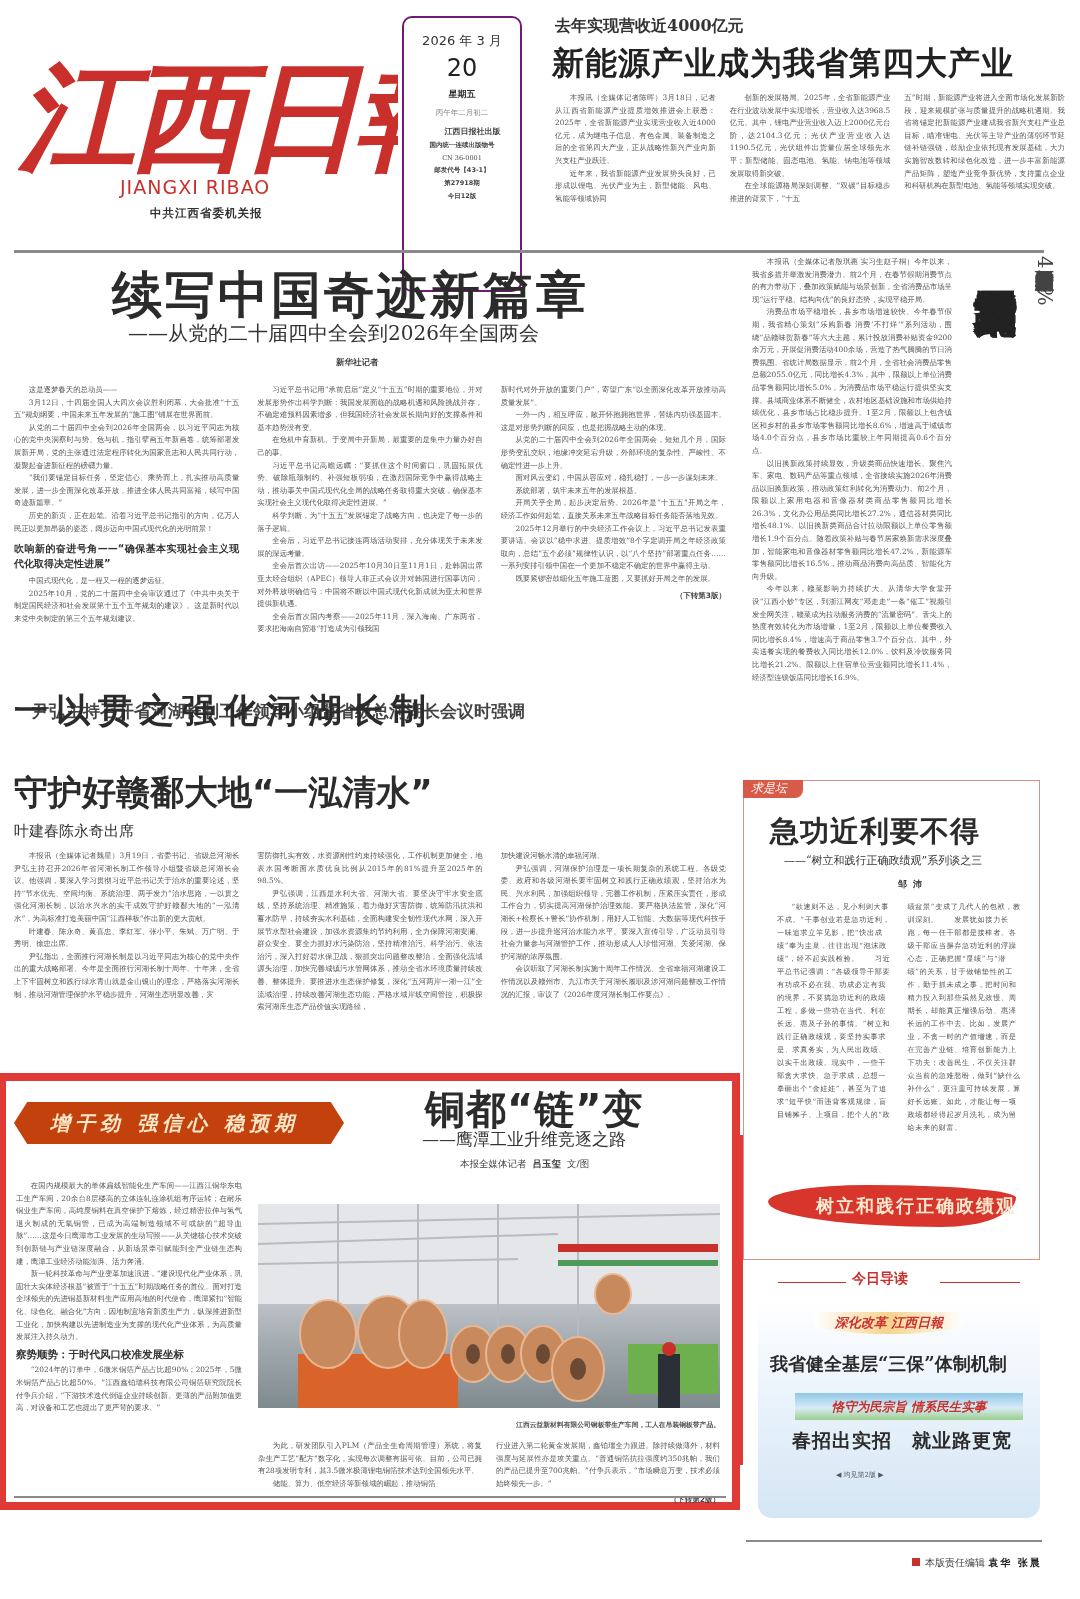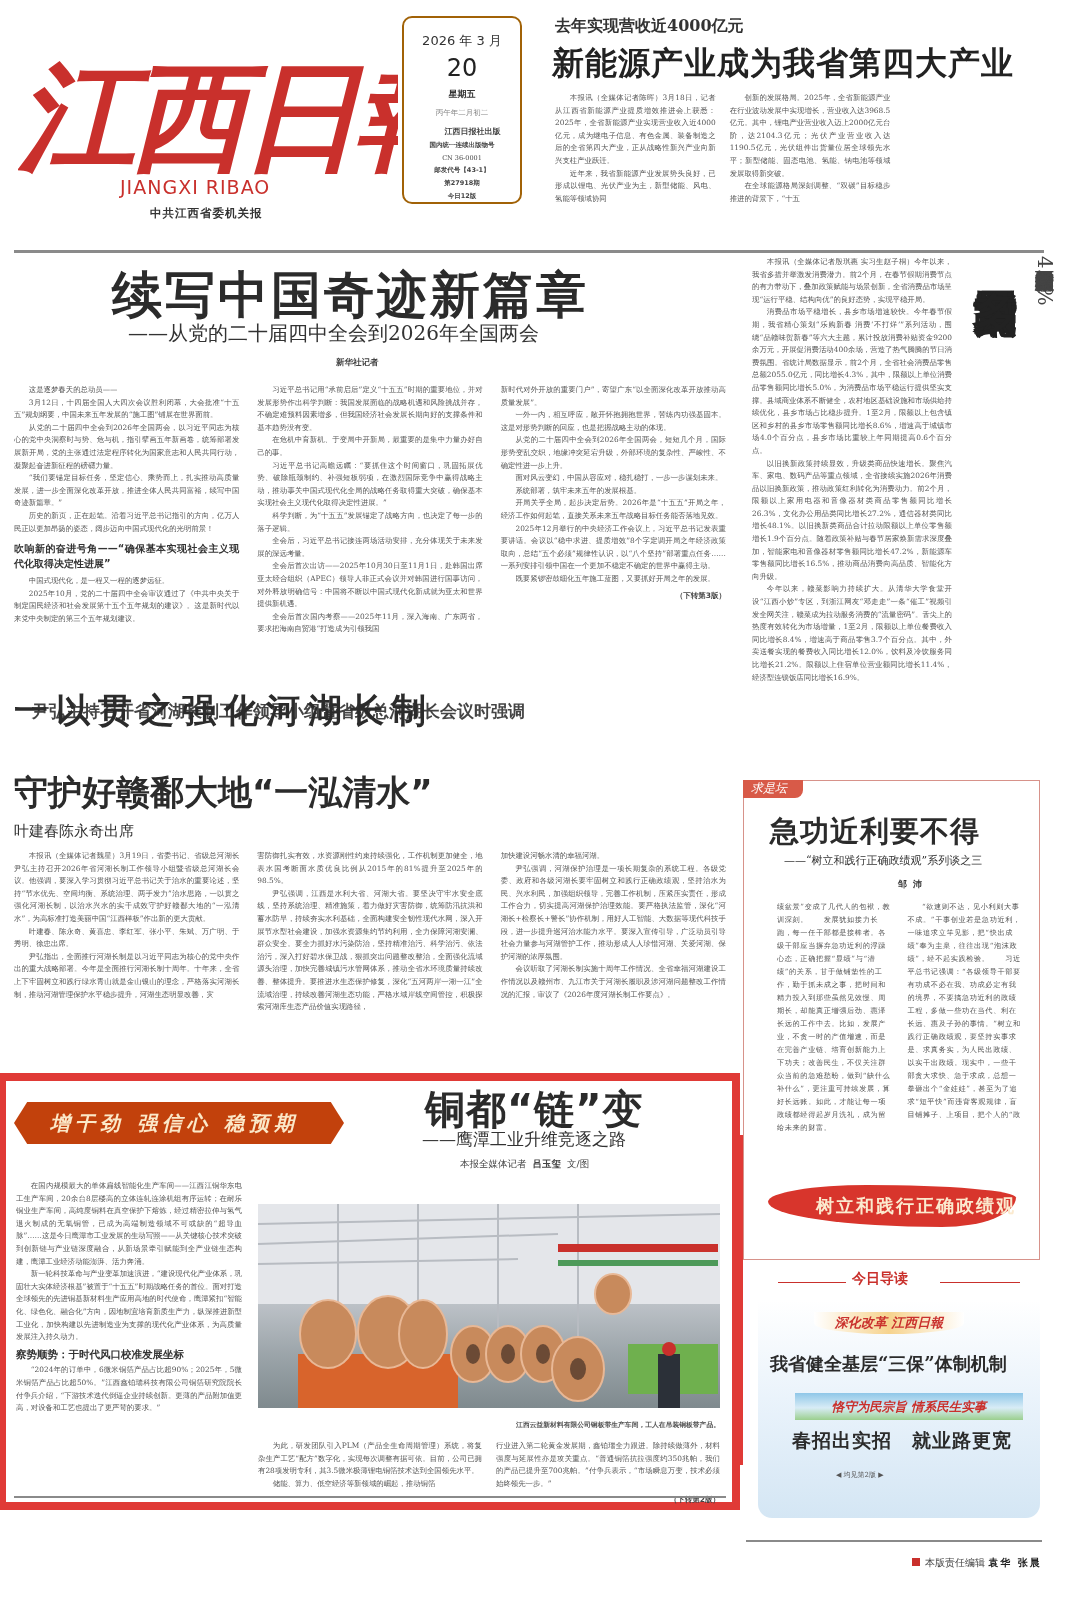--- a/index.html
+++ b/index.html
@@ -9,21 +9,21 @@
   .sans { font-family: "DejaVu Sans", "Liberation Sans", sans-serif; }
   .serif { font-family: "DejaVu Serif", "Liberation Serif", serif; }
   .body-text { font-size: 7.4px; line-height: 12.6px; color: #555; text-align: justify; }
   .body-text p { text-indent: 2em; }
   .rule { position: absolute; background: #8a8a8a; }
 
   
   .logo { left: 18px; top: 40px; width: 380px; height: 140px; }
   .logo-pinyin { left: 120px; top: 176px; font-size: 19px; color: #c9302c; letter-spacing: 1px; }
   .logo-org { left: 150px; top: 206px; font-size: 11.5px; color: #333; font-weight: bold; letter-spacing: 1px; }
-  .datebox { left: 402px; top: 16px; width: 120px; height: 188px; border: 2px solid #a16207; border-radius: 10px; text-align: center; }
+  .datebox { left: 402px; top: 16px; width: 120px; height: 276px; border: 2px solid #701a75; border-radius: 10px; text-align: center; }
   .datebox .ym { margin-top: 14px; font-size: 13px; color: #333; }
   .datebox .day { font-size: 24px; color: #222; margin-top: 4px; }
   .datebox .wk { font-size: 9px; color: #333; font-weight: bold; margin-top: 6px; }
   .datebox .lunar { font-size: 7.5px; color: #888; margin-top: 7px; }
   .datebox .pub { font-size: 8px; color: #444; font-weight: bold; margin-top: 8px; margin-left: 21px; }
   .datebox .sm { font-size: 6.5px; color: #444; margin-top: 4px; font-weight: bold; }
 
   .energy-kicker { left: 555px; top: 16px; font-size: 16px; font-weight: bold; color: #333; }
   .energy-title { left: 552px; top: 42px; font-size: 32px; font-weight: bold; color: #222; letter-spacing: 1px; }
   .energy-cols { left: 555px; top: 92px; width: 510px; display: grid; grid-template-columns: repeat(3, 1fr); gap: 14px; }
@@ -111,20 +111,23 @@
 <div class="abs energy-title sans">新能源产业成为我省第四大产业</div>
 <div class="abs energy-cols body-text">
   <div>
       <p>本报讯（全媒体记者陈晖）3月18日，记者从江西省新能源产业提质增效推进会上获悉：2025年，全省新能源产业实现营业收入近4000亿元，成为继电子信息、有色金属、装备制造之后的全省第四大产业，正从战略性新兴产业向新兴支柱产业跃迁。</p>
       <p>近年来，我省新能源产业发展势头良好，已形成以锂电、光伏产业为主，新型储能、风电、氢能等领域协同</p>
     </div>
   <div>
       <p>创新的发展格局。2025年，全省新能源产业在行业波动发展中实现增长，营业收入达3968.5亿元。其中，锂电产业营业收入迈上2000亿元台阶，达2104.3亿元；光伏产业营业收入达1190.5亿元，光伏组件出货量位居全球领先水平；新型储能、固态电池、氢能、钠电池等领域发展取得新突破。</p>
       <p>在全球能源格局深刻调整、“双碳”目标稳步推进的背景下，“十五</p>
     </div>
+  <div>
+      <p style="text-indent:0">五”时期，新能源产业将进入全面市场化发展新阶段，迎来规模扩张与质量提升的战略机遇期。我省将锚定把新能源产业建成我省新兴支柱产业总目标，瞄准锂电、光伏等主导产业的薄弱环节延链补链强链，鼓励企业依托现有发展基础，大力实施智改数转和绿色化改造，进一步丰富新能源产品矩阵，塑造产业竞争新优势，支持重点企业和科研机构在新型电池、氢能等领域实现突破。</p>
+    </div>
 </div>
 
 <div class="rule" style="left:14px;top:250px;width:1030px;height:3px;"></div>
 
 <div class="abs main-title sans">续写中国奇迹新篇章</div>
 <div class="abs main-sub serif">——从党的二十届四中全会到2026年全国两会</div>
 <div class="abs main-byline sans">新华社记者</div>
 <div class="abs main-cols body-text">
   <div>
     <p>这是逐梦春天的总动员——</p>
@@ -187,22 +190,22 @@
     <p>会议听取了河湖长制实施十周年工作情况、全省幸福河湖建设工作情况以及赣州市、九江市关于河湖长履职及涉河湖问题整改工作情况的汇报，审议了《2026年度河湖长制工作要点》。</p>
   </div>
 </div>
 
 <div class="abs qs-box"></div>
 <div class="abs qs-tag sans">求是坛</div>
 <div class="abs qs-title sans">急功近利要不得</div>
 <div class="abs qs-sub serif">——“树立和践行正确政绩观”系列谈之三</div>
 <div class="abs qs-author sans">邹沛</div>
 <div class="abs qs-cols">
+  <div style="text-indent:2em">“欲速则不达，见小利则大事不成。”干事创业若是急功近利，一味追求立竿见影，把“快出成绩”奉为圭臬，往往出现“泡沫政绩”，经不起实践检验。　　习近平总书记强调：“各级领导干部要有功成不必在我、功成必定有我的境界，不要搞急功近利的政绩工程，多做一些功在当代、利在长远、惠及子孙的事情。”树立和践行正确政绩观，要坚持实事求是、求真务实，为人民出政绩、以实干出政绩。现实中，一些干部贪大求快、急于求成，总想一拳砸出个“金娃娃”，甚至为了追求“短平快”而违背客观规律，盲目铺摊子、上项目，把个人的“政</div>
   <div>绩盆景”变成了几代人的包袱，教训深刻。　　发展犹如接力长跑，每一任干部都是接棒者。各级干部应当摒弃急功近利的浮躁心态，正确把握“显绩”与“潜绩”的关系，甘于做铺垫性的工作，勤于抓未成之事，把时间和精力投入到那些虽然见效慢、周期长，却能真正增强后劲、惠泽长远的工作中去。比如，发展产业，不贪一时的产值增速，而是在完善产业链、培育创新能力上下功夫；改善民生，不仅关注群众当前的急难愁盼，做到“缺什么补什么”，更注重可持续发展，算好长远账。如此，才能让每一项政绩都经得起岁月洗礼，成为留给未来的财富。</div>
-  <div style="text-indent:2em">“欲速则不达，见小利则大事不成。”干事创业若是急功近利，一味追求立竿见影，把“快出成绩”奉为圭臬，往往出现“泡沫政绩”，经不起实践检验。　　习近平总书记强调：“各级领导干部要有功成不必在我、功成必定有我的境界，不要搞急功近利的政绩工程，多做一些功在当代、利在长远、惠及子孙的事情。”树立和践行正确政绩观，要坚持实事求是、求真务实，为人民出政绩、以实干出政绩。现实中，一些干部贪大求快、急于求成，总想一拳砸出个“金娃娃”，甚至为了追求“短平快”而违背客观规律，盲目铺摊子、上项目，把个人的“政</div>
 </div>
 <div class="abs qs-banner sans">树立和践行正确政绩观</div>
 
 <div class="abs red-frame"></div>
 <div class="abs banner serif">增干劲 强信心 稳预期</div>
 <div class="abs cu-title sans">铜都“链”变</div>
 <div class="abs cu-sub serif">——鹰潭工业升维竞逐之路</div>
 <div class="abs cu-byline sans">
   <span>本报全媒体记者</span>&nbsp;
   <b>吕玉玺</b>&nbsp;

